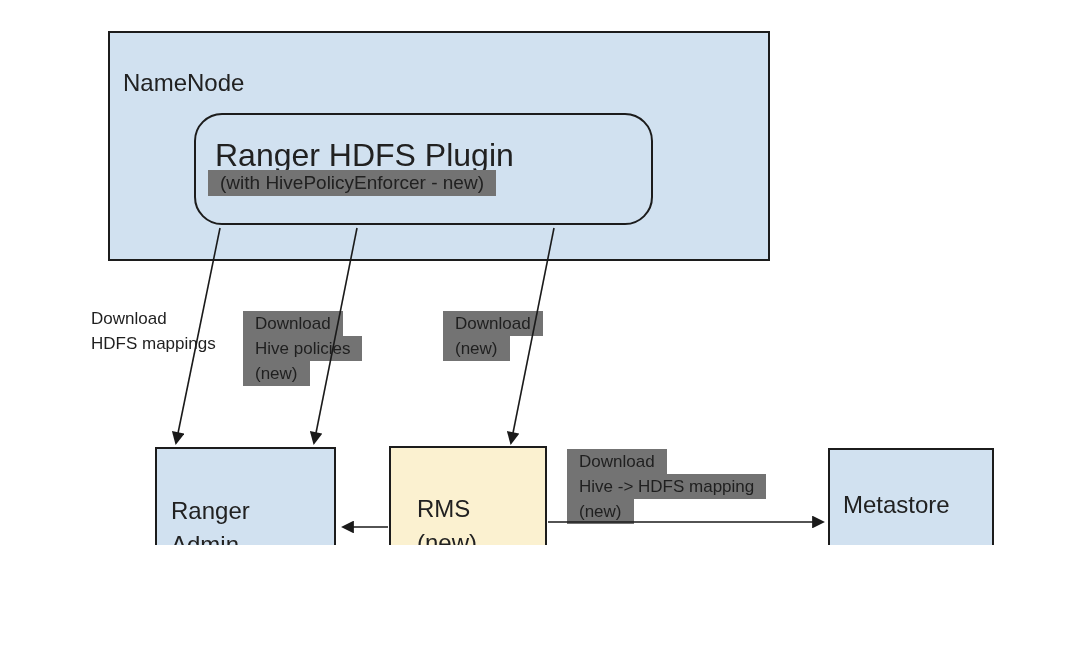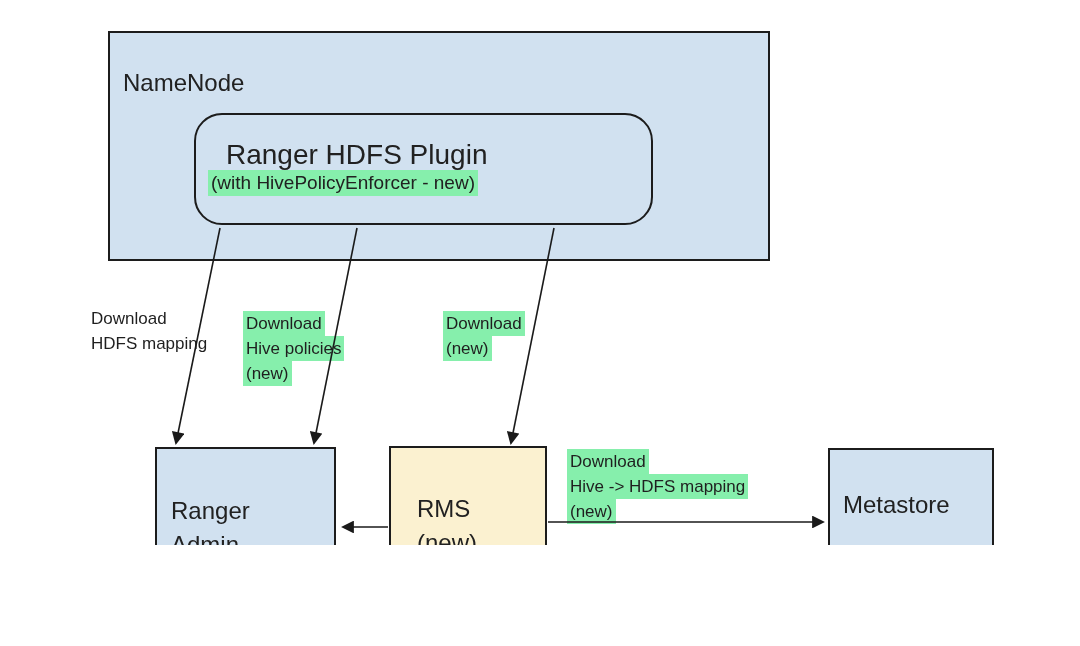--- a/index.html
+++ b/index.html
@@ -9,32 +9,32 @@
     color:#1c1c1c;overflow:hidden;
   }
   .node{position:absolute;box-sizing:border-box;border:2px solid #1c1c1c;}
   .blue{background:#d1e1f0;}
   .yellow{background:#fbf1d0;}
   .node-label{position:absolute;font-size:24px;line-height:34px;color:#212121;}
   .node-label span{display:block;}
   .namenode-box{left:108px;top:31px;width:662px;height:230px;}
   .namenode-title{left:123px;top:66px;}
   .plugin-box{left:194px;top:113px;width:459px;height:112px;border-radius:28px;background:transparent;}
-  .plugin-title{left:215px;top:138px;font-size:28px;margin-left:11px;}
+  .plugin-title{left:215px;top:138px;font-size:32px;}
   .plugin-subtitle{left:211px;top:170px;font-size:19px;line-height:26px;}
   .ranger-admin-box{left:155px;top:447px;width:181px;height:160px;}
   .ranger-admin-label{left:171px;top:494px;}
   .rms-box{left:389px;top:446px;width:158px;height:159px;}
   .rms-label{left:404px;top:492px;margin-left:13px;}
   .hms-box{left:828px;top:448px;width:166px;height:145px;}
   .hms-label{left:843px;top:488px;}
   .edge-label{position:absolute;font-size:17px;line-height:25px;color:#1f1f1f;z-index:2;}
   .edge-label .line{display:block;}
   .edge-label .line span{display:inline-block;}
-  .hl{background:#86efac;padding:0 3px;margin-left:-3px;}
+  .hl{background:#737373;padding:0 12px;margin-left:-3px;}
   .lbl-hdfs{left:91px;top:306px;}
   .lbl-hivepol{left:246px;top:311px;}
   .lbl-maps{left:446px;top:311px;}
   .lbl-map{left:570px;top:449px;}
   .arrows{position:absolute;left:0;top:0;z-index:5;pointer-events:none;}
   .watermark{position:absolute;left:834px;top:577px;z-index:6;display:flex;align-items:center;color:#c5c5c5;}
   .watermark-text{font-size:27px;letter-spacing:1px;margin-left:4px;
     font-family:"DejaVu Sans","Liberation Sans",sans-serif;}
 </style>
 </head>
@@ -46,21 +46,21 @@
   <div class="node-label namenode-title">NameNode</div>
 
   <div class="node plugin-box"></div>
   <div class="node-label plugin-title">Ranger HDFS Plugin</div>
   <div class="node-label plugin-subtitle">
     <span class="hl">(with HivePolicyEnforcer - new)</span>
   </div>
 
   <div class="edge-label lbl-hdfs">
     <span class="line"><span>Download</span></span>
-    <span class="line"><span>HDFS mapping</span></span>
+    <span class="line"><span>HDFS mappings</span></span>
   </div>
 
   <div class="edge-label lbl-hivepol">
     <span class="line"><span class="hl">Download</span></span>
     <span class="line"><span class="hl">Hive policies</span></span>
     <span class="line"><span class="hl">(new)</span></span>
   </div>
 
   <div class="edge-label lbl-maps">
     <span class="line"><span class="hl">Download</span></span>

